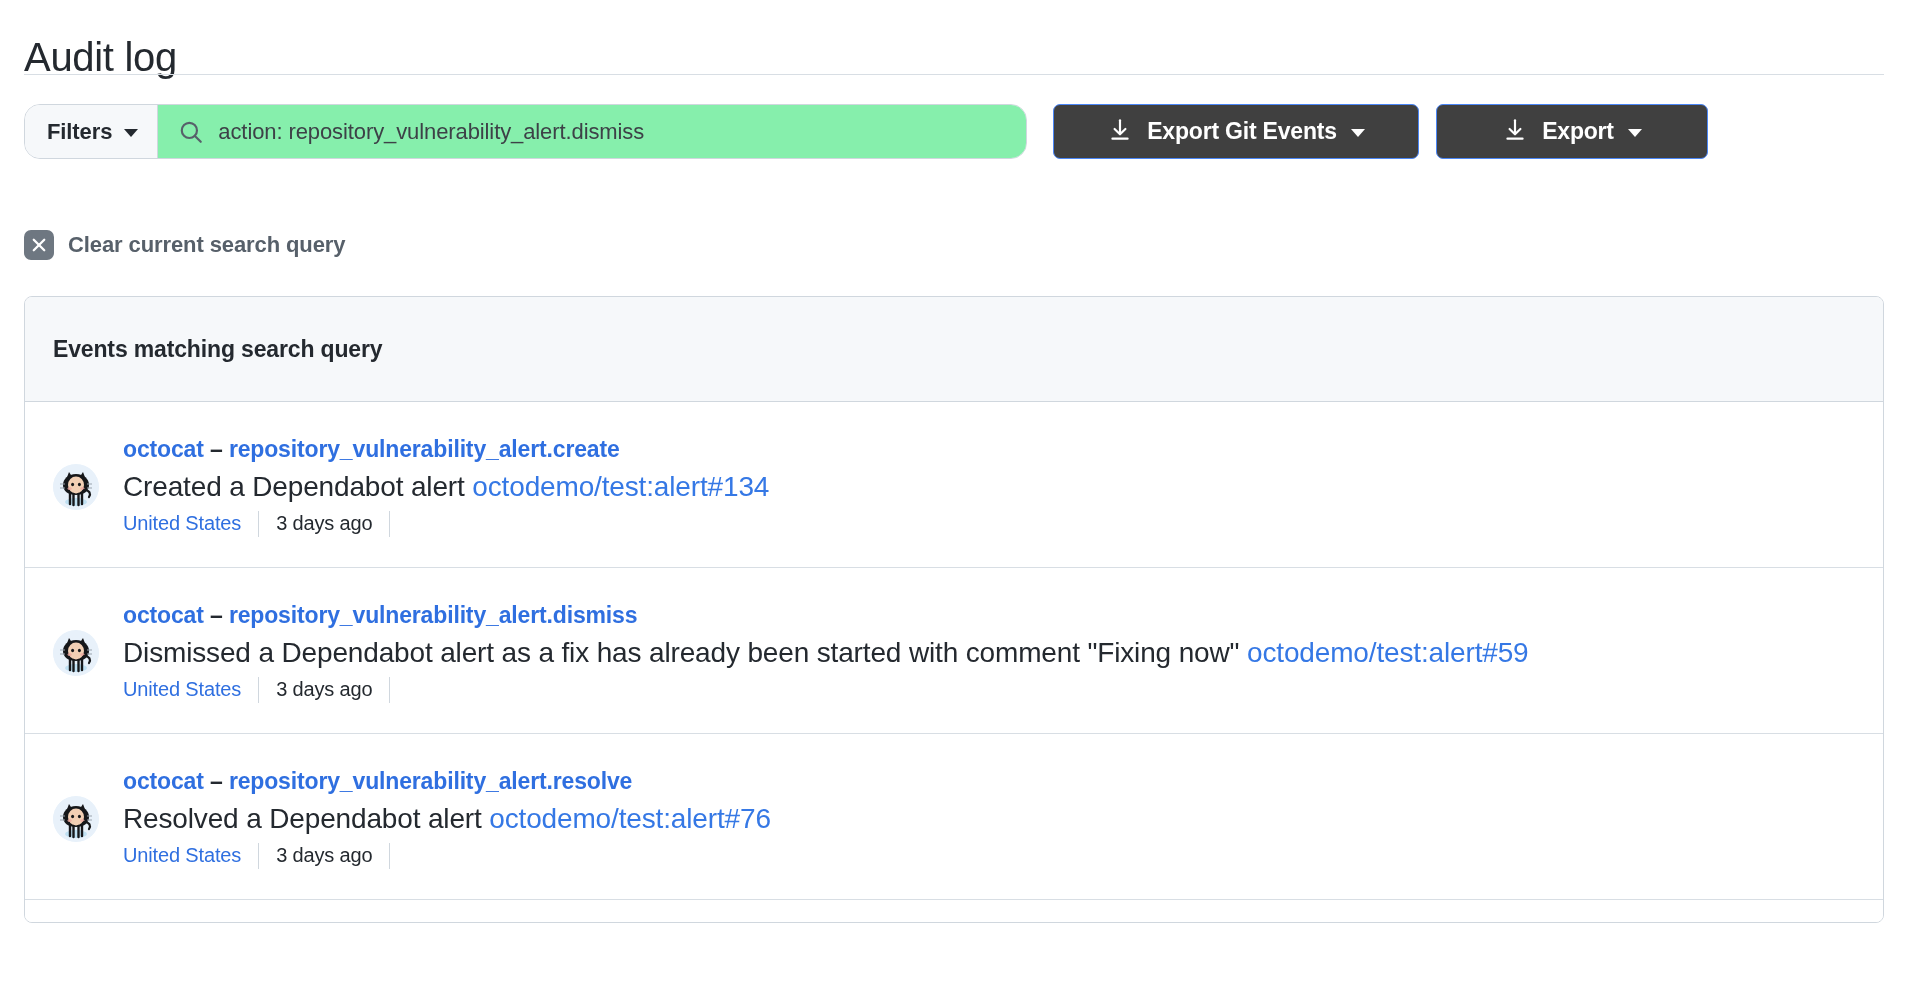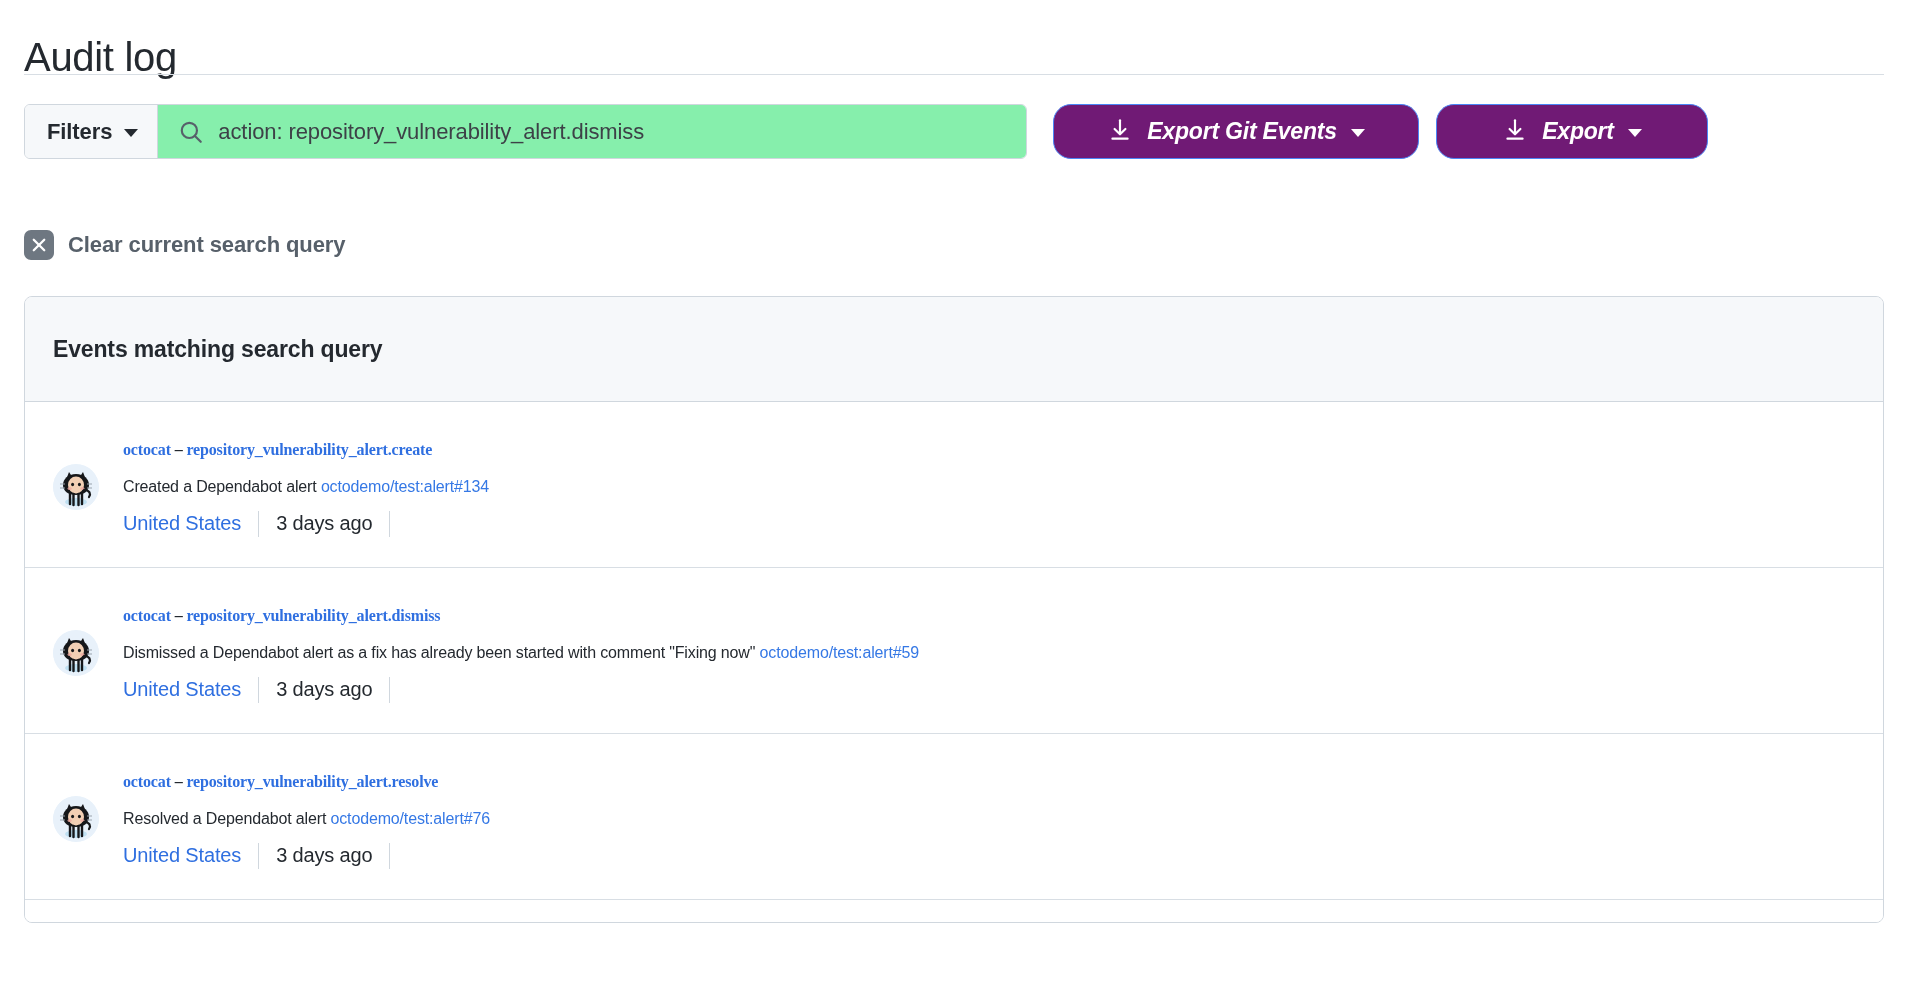--- a/index.html
+++ b/index.html
@@ -37,21 +37,21 @@
     left: 24px; top: 104px;
     width: 1860px; height: 55px;
   }
 
   .search-group {
     position: absolute;
     left: 0; top: 0;
     width: 1003px; height: 55px;
     display: flex;
     border: 1px solid #d0d7de;
-    border-radius: 6px;
+    border-radius: 16px;
     background: #ffffff;
     overflow: hidden;
   }
   .filters-btn {
     display: flex;
     align-items: center;
     gap: 12px;
     padding: 0 19px 0 22px;
     background: #f6f8fa;
     border-right: 1px solid #d0d7de;
@@ -95,27 +95,26 @@
 
   .btn-blue {
     position: absolute;
     top: 0;
     height: 55px;
     display: flex;
     align-items: center;
     justify-content: center;
     gap: 14px;
     padding: 0 20px;
-    background: #701a75;
+    background: #404040;
     border: 1px solid #4a86f7;
-    border-radius: 18px;
+    border-radius: 7px;
     color: #ffffff;
     cursor: pointer;
     user-select: none;
-    font-style: italic;
   }
   .btn-blue .lbl {
     font-size: 23px;
     font-weight: 700;
     color: #ffffff;
     letter-spacing: -0.2px;
   }
   .btn-blue .caret-light {
     width: 0; height: 0;
     border-left: 7px solid transparent;
@@ -192,32 +191,31 @@
     margin-top: 32px;
     margin-right: 24px;
     position: relative;
     overflow: hidden;
   }
   .avatar svg { display: block; }
 
   .event-body { flex: 1; min-width: 0; }
 
   .event-line1 {
-    font-size: 16px;
+    font-size: 23px;
     line-height: 35px;
     font-weight: 700;
     letter-spacing: -0.15px;
     margin-bottom: 2px;
-    font-family: Liberation Serif, serif;
   }
   .event-line1 a { color: #2f6fe0; text-decoration: none; cursor: pointer; }
   .event-line1 .dash { color: #24292f; font-weight: 700; }
 
   .event-line2 {
-    font-size: 16px;
+    font-size: 28px;
     line-height: 35px;
     color: #24292f;
     letter-spacing: -0.15px;
     margin-bottom: 2px;
   }
   .event-line2 a { color: #3578e5; text-decoration: none; cursor: pointer; }
 
   .event-meta {
     display: flex;
     align-items: center;

